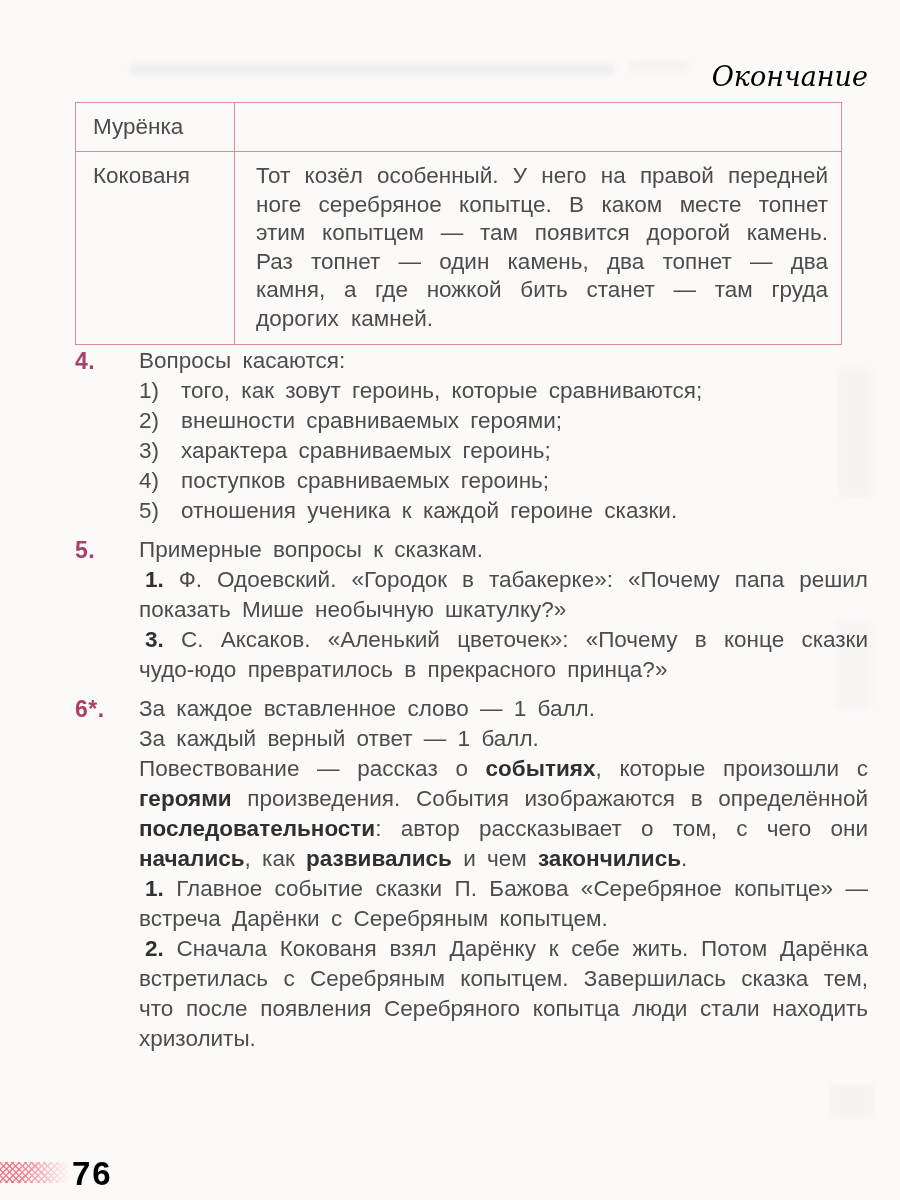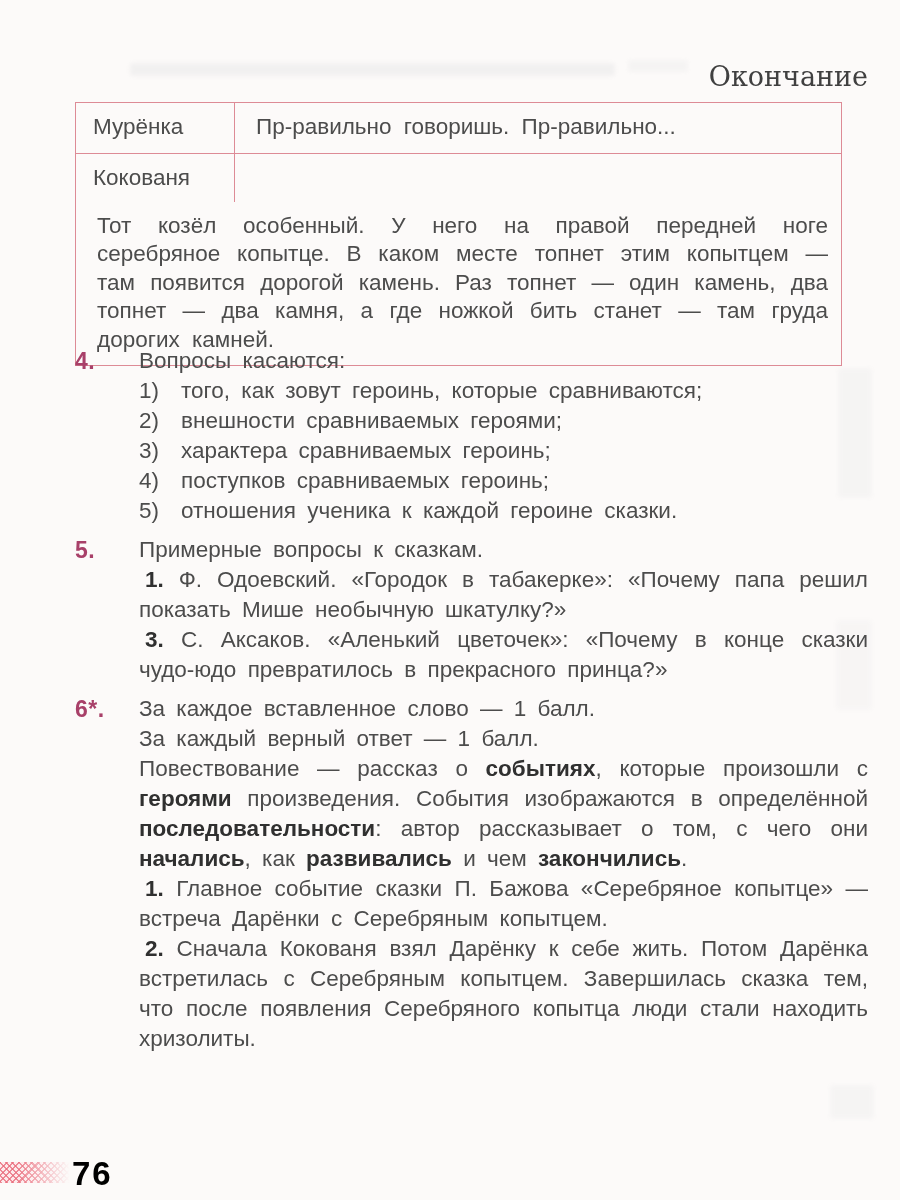--- a/index.html
+++ b/index.html
@@ -27,34 +27,35 @@
   .a2 { left: 628px; top: 60px; width: 60px; height: 12px; opacity: 0.06; }
   .a3 { left: 838px; top: 368px; width: 34px; height: 130px; opacity: 0.05; }
   .a4 { left: 836px; top: 620px; width: 36px; height: 90px; opacity: 0.04; }
   .a5 { left: 830px; top: 1085px; width: 44px; height: 34px; opacity: 0.05; }
 
   .header-right {
     position: absolute;
     top: 61px;
     right: 32px;
     font-family: "DejaVu Serif", serif;
+    font-style: italic;
     font-size: 27px;
-    color: #404040;
+    color: #000000;
   }
 
   .dialogue {
     position: absolute;
     left: 75px;
     top: 102px;
     width: 767px;
     border: 1.5px solid #dd8b96;
     box-sizing: border-box;
   }
   .trow { display: flex; }
-  .trow + .trow { border-top: 1.5px solid #dd8b96; flex-direction: column; }
+  .trow + .trow { border-top: 1.5px solid #dd8b96; }
   .cell-speaker {
     width: 159px;
     flex-shrink: 0;
     border-right: 1.5px solid #dd8b96;
     box-sizing: border-box;
     padding: 10px 6px 10px 17px;
     font-size: 22.5px;
     line-height: 28px;
   }
   .cell-line {
@@ -129,21 +130,20 @@
   <div class="artifact a2"></div>
   <div class="artifact a3"></div>
   <div class="artifact a4"></div>
   <div class="artifact a5"></div>
 
   <div class="header-right">Окончание</div>
 
   <div class="dialogue">
     <div class="trow">
       <div class="cell-speaker">Мурёнка</div>
-      <div class="cell-line">Пр-равильно говоришь. Пр-равильно...</div>
     </div>
     <div class="trow">
       <div class="cell-speaker">Кокованя</div>
       <div class="cell-line">Тот козёл особенный. У него на правой передней ноге серебряное копытце. В каком месте топнет этим копытцем — там появится дорогой камень. Раз топнет — один камень, два топнет — два камня, а где ножкой бить станет — там груда дорогих камней.</div>
     </div>
   </div>
 
   <div class="tasks">
 
     <section class="task">

